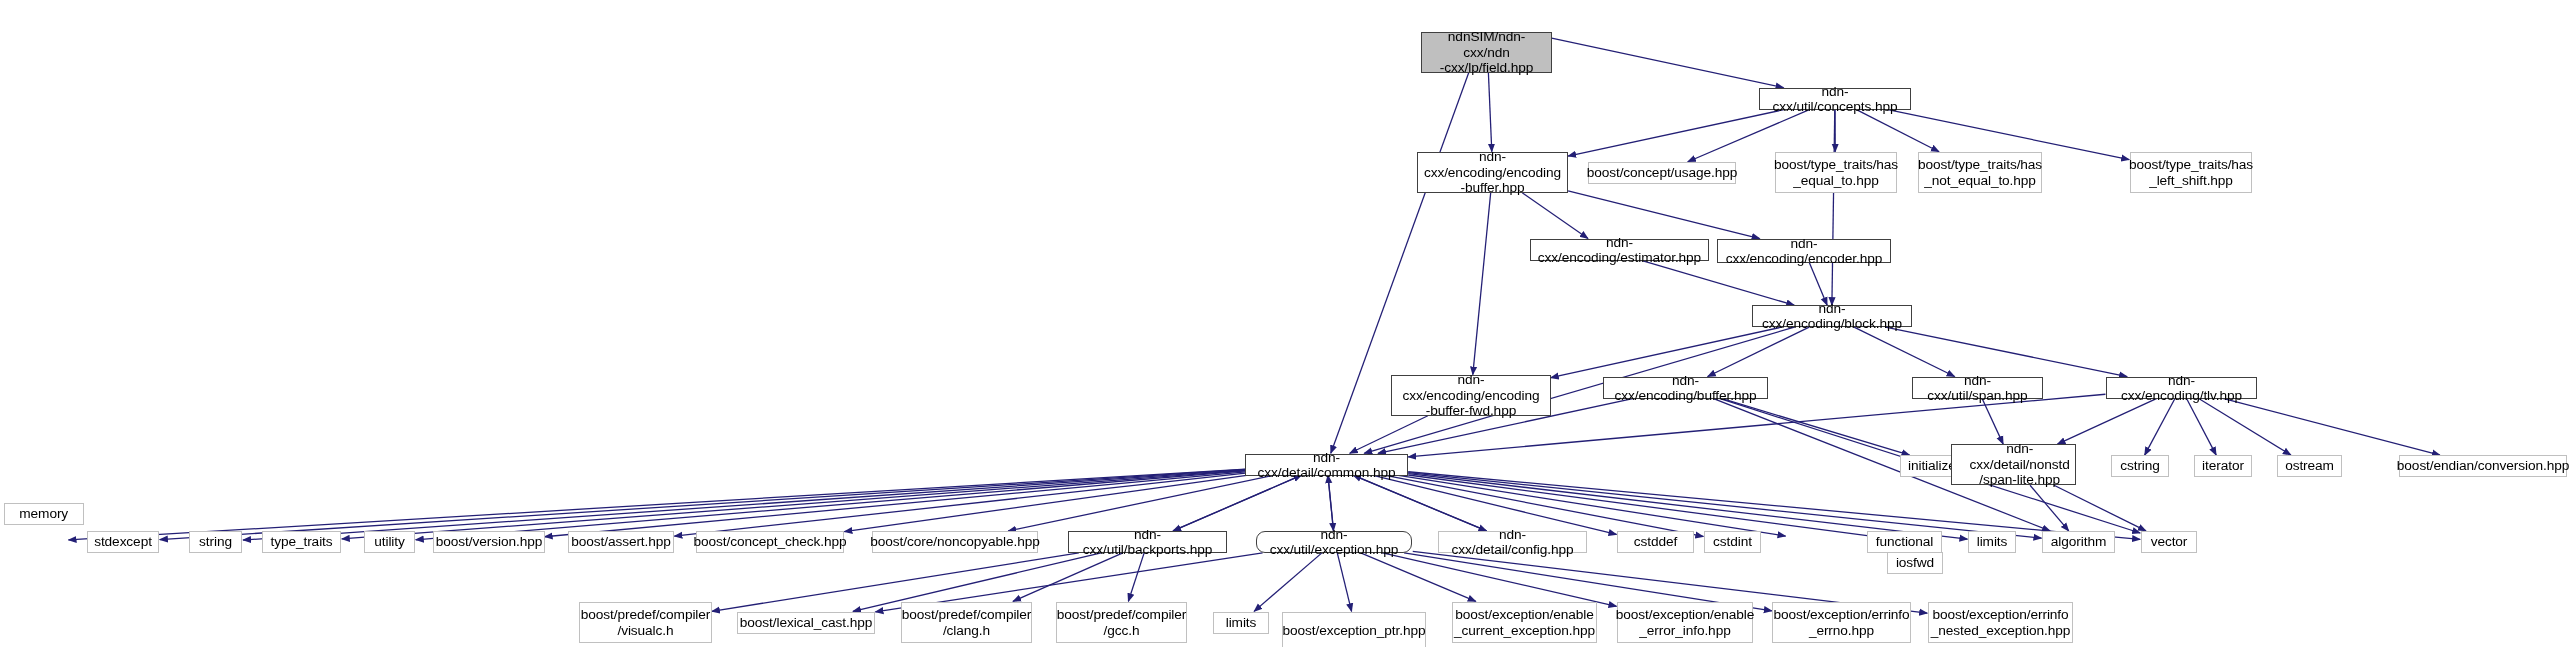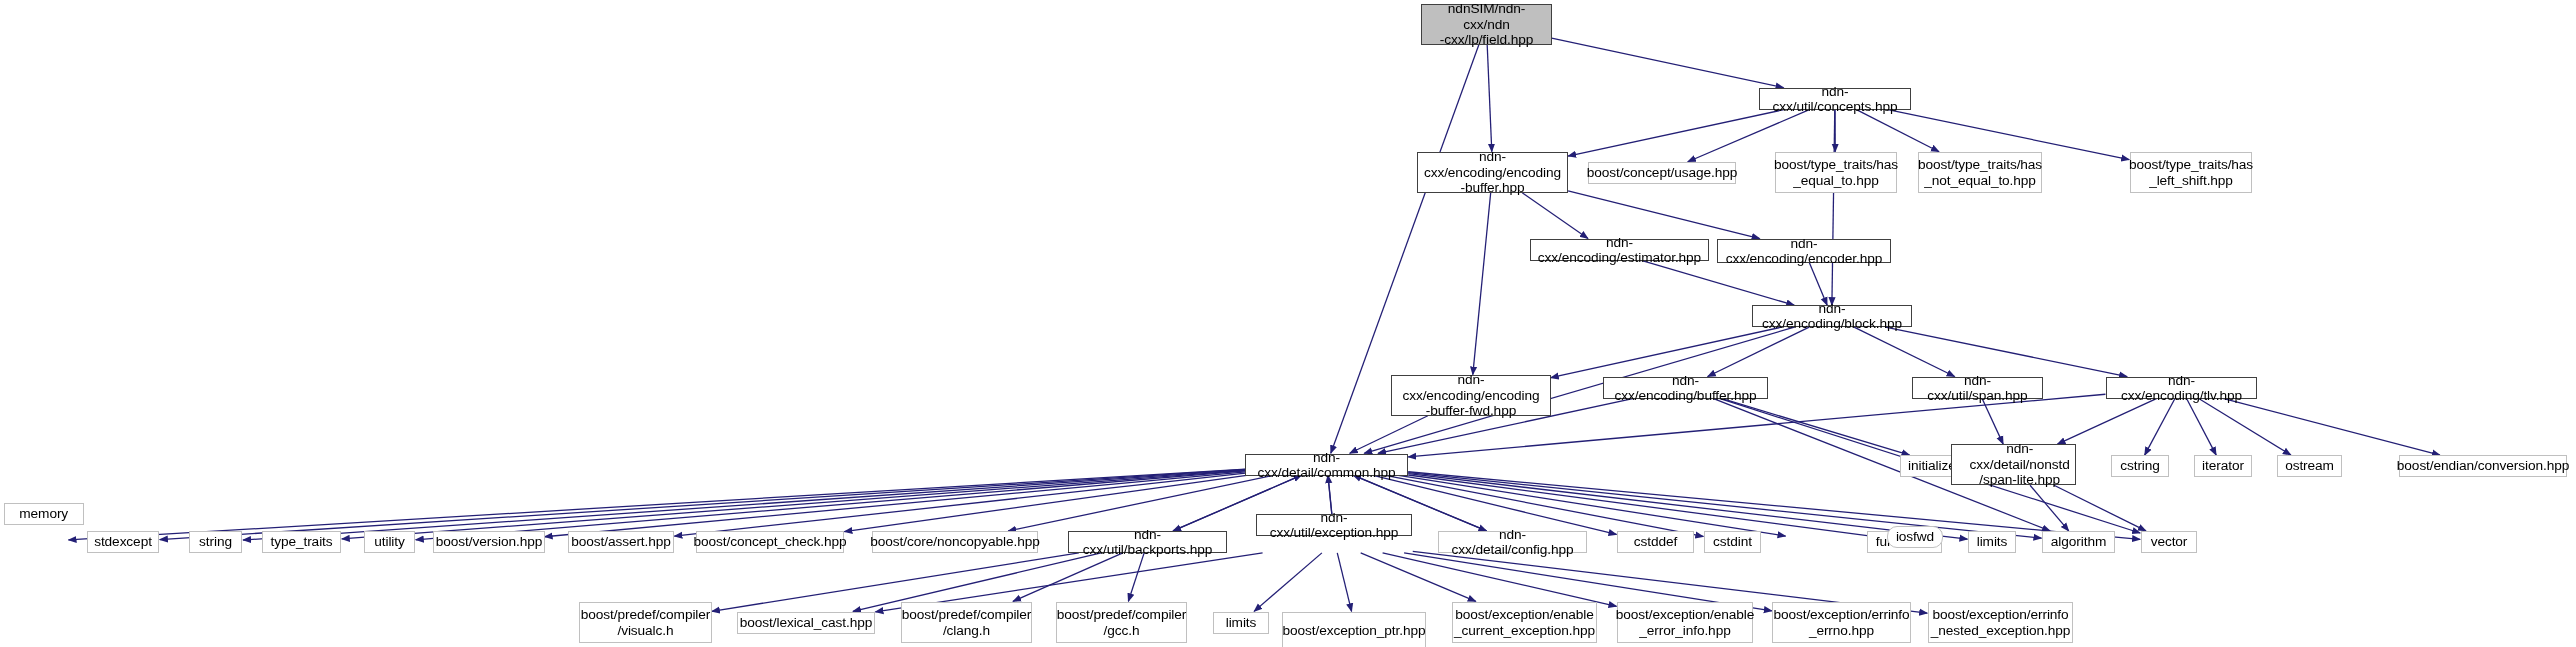--- a/index.html
+++ b/index.html
@@ -22,21 +22,21 @@
     color:#000000;
     font-size:13.7px;
     line-height:1.12;
     letter-spacing:-0.1px;
     white-space:pre-line;
     background:#ffffff;
     border:0.9px solid #c0c0c0;
     padding:0 3.7px;
   }
   .node.strong{border:1.8px solid #404040;}
-  .node.root{background:#bfbfbf;border:1.8px solid #404040;}
+  .node.root{background:#bfbfbf;border:1.8px solid #404040;margin-top:28px;}
 </style>
 </head>
 <body>
 
 <div id="graph">
   <svg id="edges" xmlns="http://www.w3.org/2000/svg" viewBox="0 0 2817 708" width="2576" height="647">
       <defs>
         <marker id="arrow" viewBox="0 0 10 10" refX="9" refY="5" markerWidth="7" markerHeight="7" orient="auto-start-reverse">
           <path d="M 0 1 L 10 5 L 0 9 z" fill="#231f75"></path>
         </marker>
@@ -140,26 +140,26 @@
       <div class="node light" style="left: 3.7px; top: 503px; width: 80px; height: 22px;">memory</div>
       <div class="node light" style="left: 87px; top: 531px; width: 72px; height: 22px;">stdexcept</div>
       <div class="node light" style="left: 189px; top: 531px; width: 53px; height: 22px;">string</div>
       <div class="node light" style="left: 262px; top: 531px; width: 79px; height: 22px;">type_traits</div>
       <div class="node light" style="left: 364px; top: 531px; width: 51px; height: 22px;">utility</div>
       <div class="node light" style="left: 433px; top: 531px; width: 112px; height: 22px;">boost/version.hpp</div>
       <div class="node light" style="left: 568px; top: 531px; width: 106px; height: 22px;">boost/assert.hpp</div>
       <div class="node light" style="left: 696px; top: 531px; width: 148px; height: 22px;">boost/concept_check.hpp</div>
       <div class="node light" style="left: 872px; top: 531px; width: 166px; height: 22px;">boost/core/noncopyable.hpp</div>
       <div class="node strong" style="left: 1068px; top: 531px; width: 159px; height: 22px;">ndn-cxx/util/backports.hpp</div>
-      <div class="node strong" style="left: 1256px; top: 514px; width: 156px; height: 22px;">ndn-cxx/util/exception.hpp</div>
+      <div class="node strong" style="left: 1256px; top: 531px; width: 156px; height: 22px; border-radius: 9px;">ndn-cxx/util/exception.hpp</div>
       <div class="node light" style="left: 1438px; top: 531px; width: 149px; height: 22px;">ndn-cxx/detail/config.hpp</div>
       <div class="node light" style="left: 1617px; top: 531px; width: 77px; height: 22px;">cstddef</div>
       <div class="node light" style="left: 1704px; top: 531px; width: 57px; height: 22px;">cstdint</div>
       <div class="node light" style="left: 1867px; top: 531px; width: 75px; height: 22px;">functional</div>
-      <div class="node light" style="left: 1887px; top: 526px; width: 56px; height: 22px; border-radius: 10px;">iosfwd</div>
+      <div class="node light" style="left: 1887px; top: 552px; width: 56px; height: 22px;">iosfwd</div>
       <div class="node light" style="left: 1968px; top: 531px; width: 48px; height: 22px;">limits</div>
       <div class="node light" style="left: 2042px; top: 531px; width: 73px; height: 22px;">algorithm</div>
       <div class="node light" style="left: 2141px; top: 531px; width: 56px; height: 22px;">vector</div>
       <div class="node light" style="left: 579px; top: 602px; width: 133px; height: 41px;">boost/predef/compiler
 /visualc.h</div>
       <div class="node light" style="left: 737px; top: 612px; width: 138px; height: 22px;">boost/lexical_cast.hpp</div>
       <div class="node light" style="left: 901px; top: 602px; width: 131px; height: 41px;">boost/predef/compiler
 /clang.h</div>
       <div class="node light" style="left: 1056px; top: 602px; width: 131px; height: 41px;">boost/predef/compiler
 /gcc.h</div>

